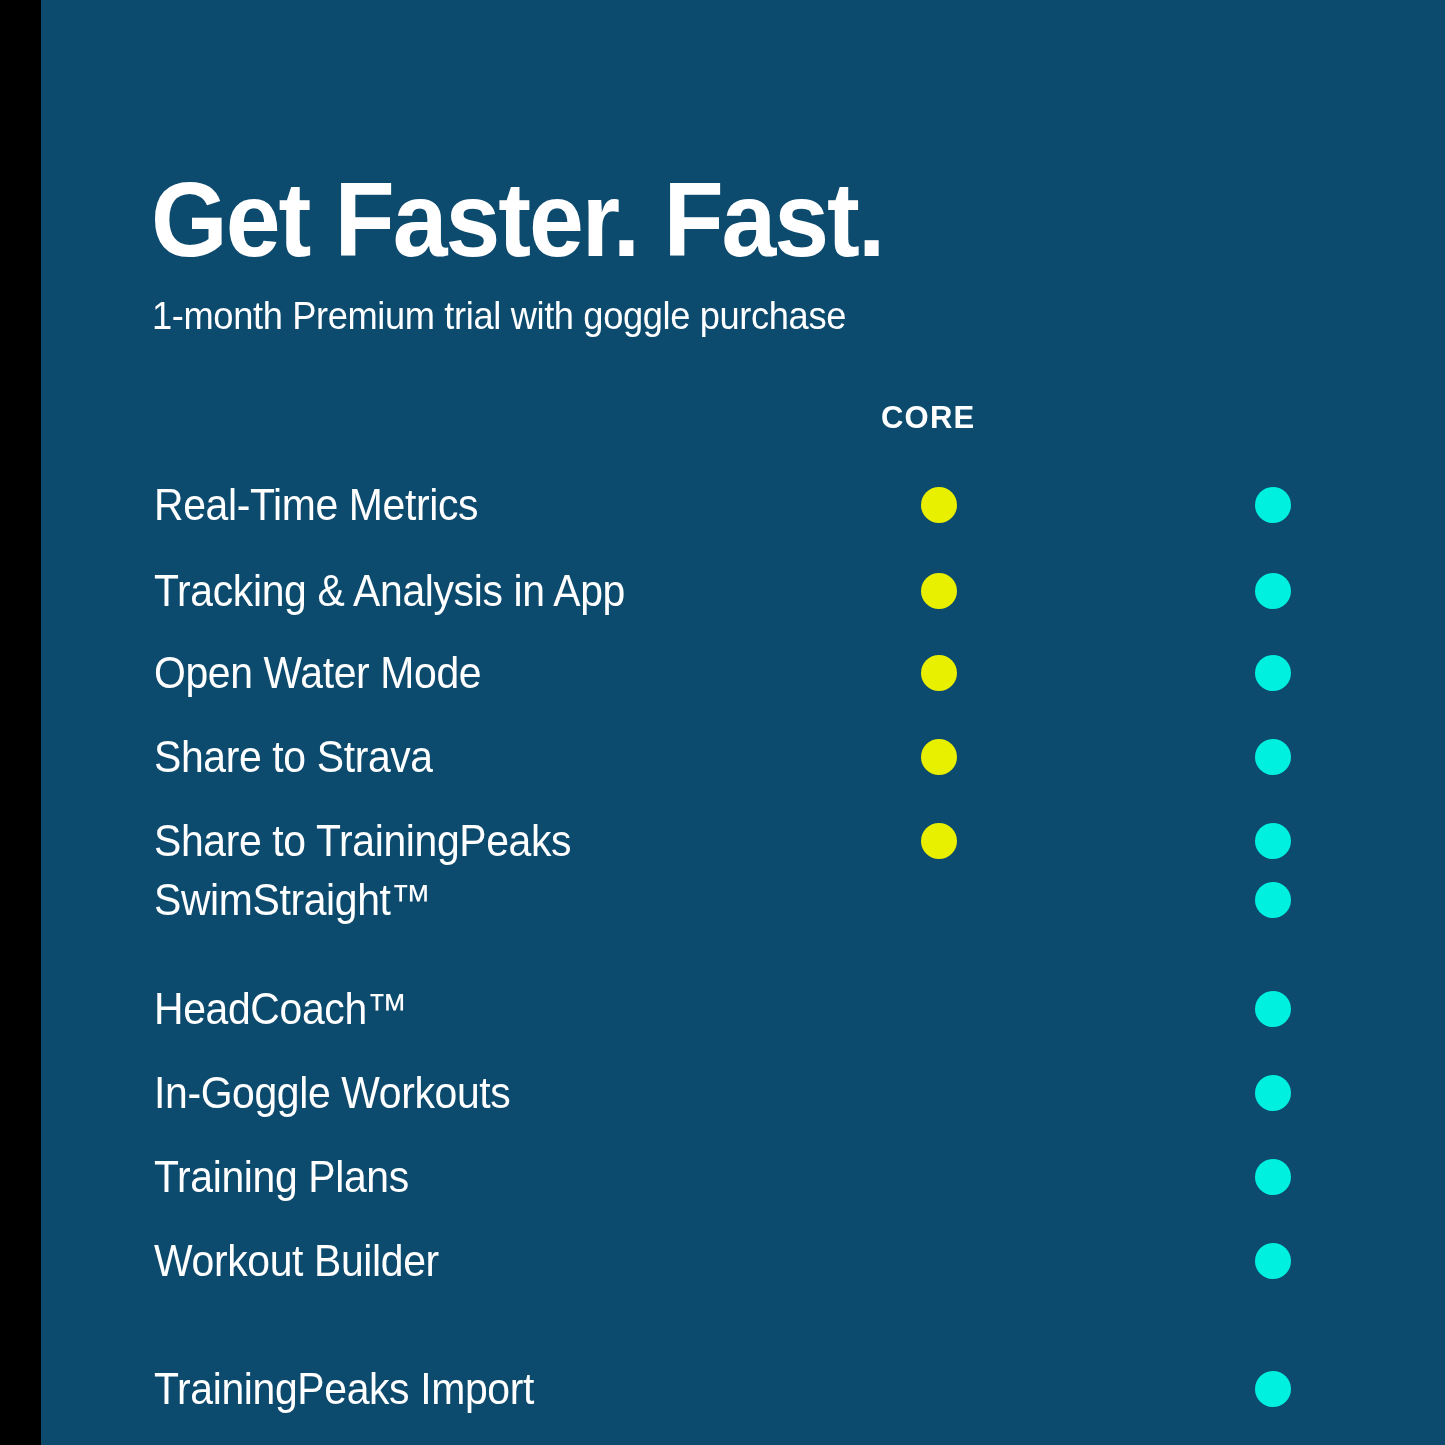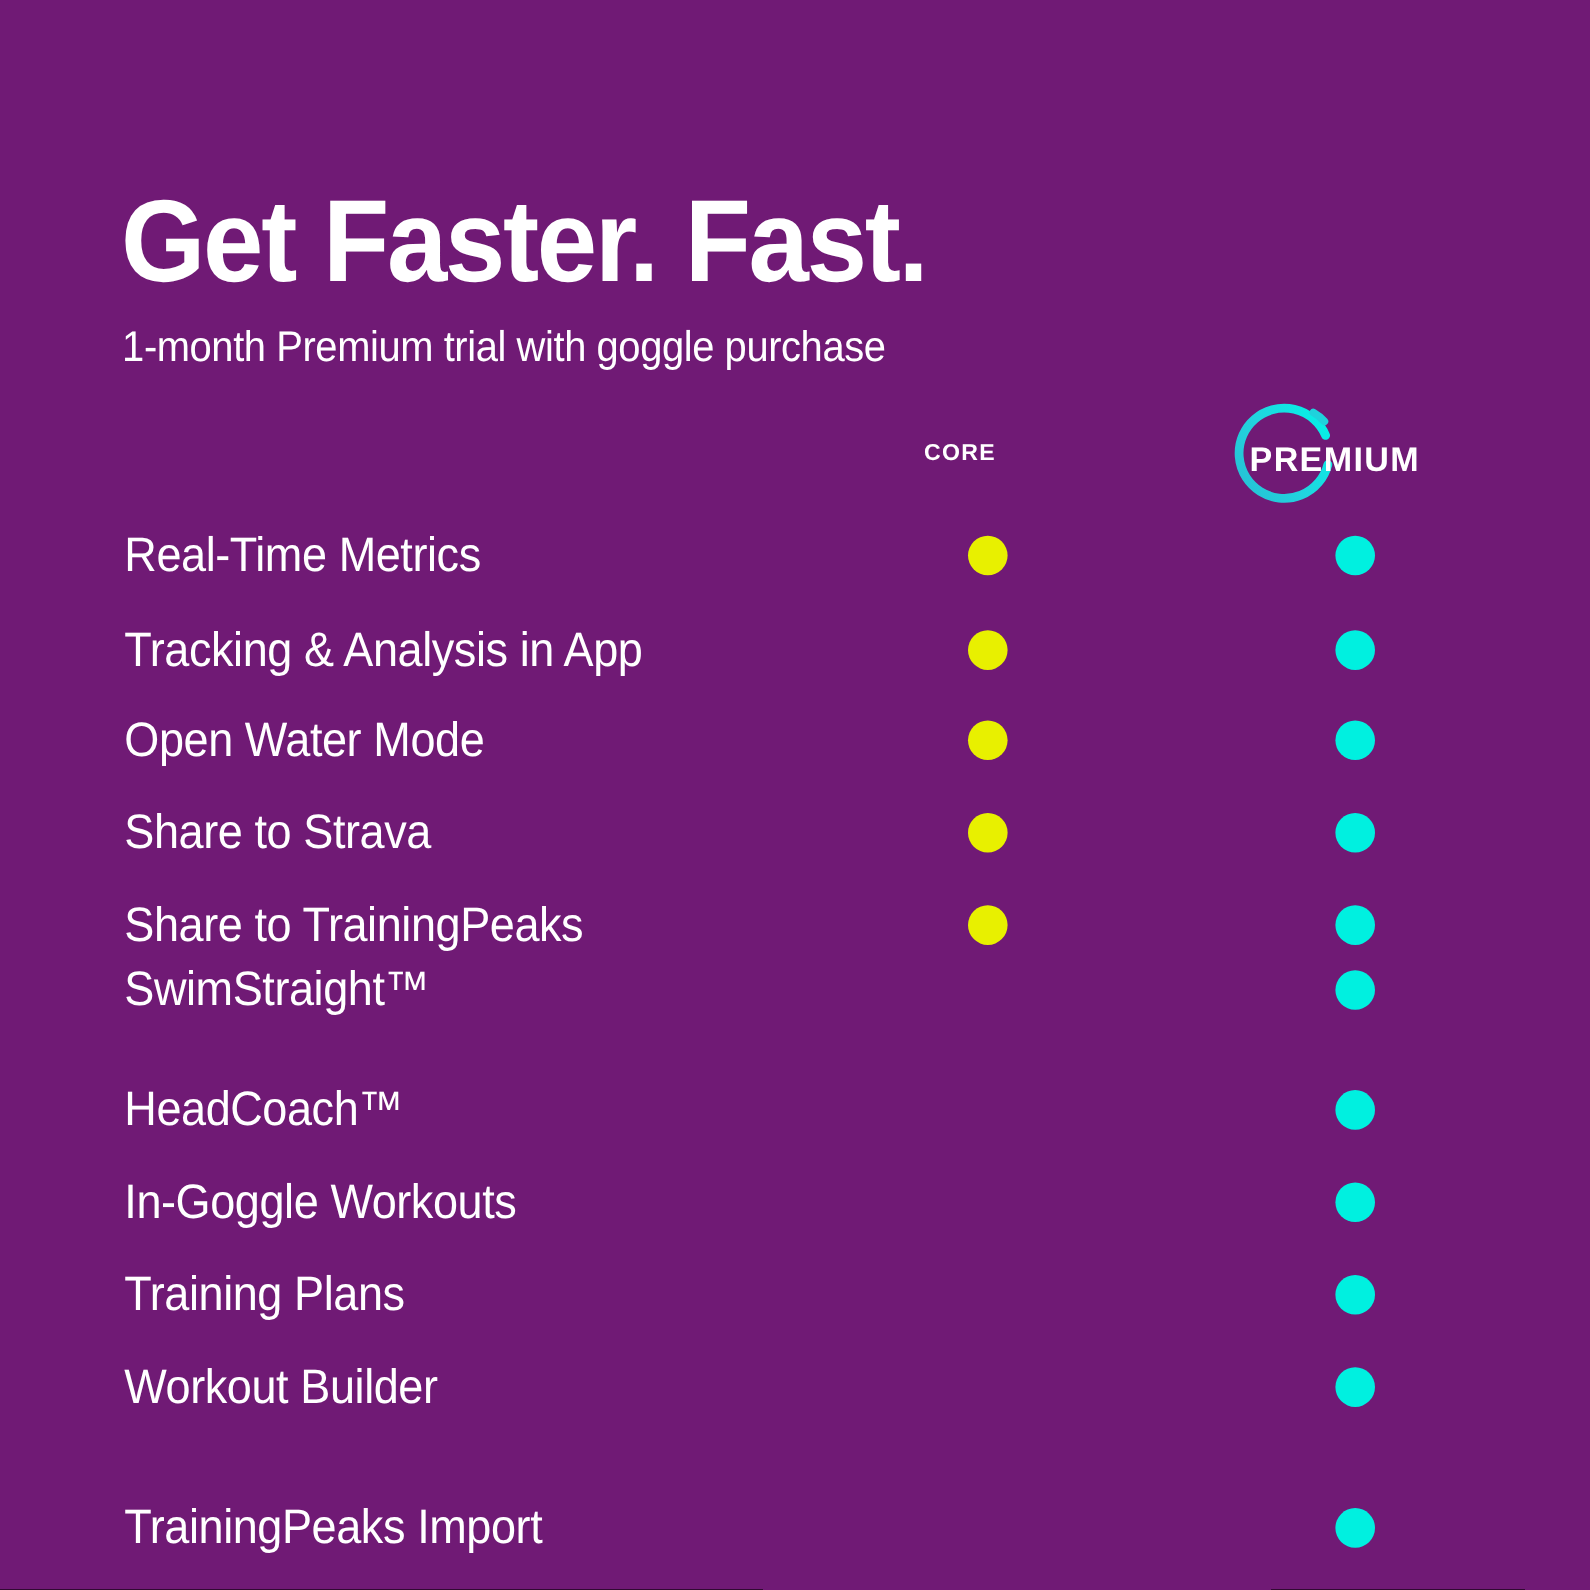--- a/index.html
+++ b/index.html
@@ -12,21 +12,22 @@
     height: 1445px;
     overflow: hidden;
     font-family: "Liberation Sans", "DejaVu Sans", sans-serif;
     color: #ffffff;
     position: relative;
   }
 
   .page {
     position: absolute;
     inset: 0;
-    background: #701a75;
+    background: #0c4a6e;
+    margin-left: 41px;
   }
 
   
   .headline {
     position: absolute;
     left: 110px;
     top: 166px;
     font-size: 106px;
     line-height: 1.0;
     font-weight: 700;
@@ -48,21 +49,21 @@
     color: #ffffff;
     white-space: nowrap;
     transform: scaleX(0.93);
     transform-origin: left top;
   }
 
   
   .col-head {
     position: absolute;
     top: 400px;
-    font-size: 21px;
+    font-size: 31px;
     font-weight: 700;
     letter-spacing: 1.2px;
     color: #ffffff;
     white-space: nowrap;
     text-align: center;
   }
   .col-head.core {
     left: 840px;
   }
 
@@ -137,37 +138,20 @@
 <body>
 
 <div class="page">
 
   <div class="headline">Get Faster. Fast.</div>
 
   <div class="subhead">1-month Premium trial with goggle purchase</div>
 
   <div class="col-head core">CORE</div>
 
-  <div class="premium-wrap">
-    <svg class="premium-ring" viewBox="0 0 104 104">
-      <defs>
-        <linearGradient id="ringGrad" x1="0" y1="1" x2="1" y2="0">
-          <stop offset="0%" stop-color="#27BFD4"></stop>
-          <stop offset="45%" stop-color="#21D4DE"></stop>
-          <stop offset="100%" stop-color="#00F5E8"></stop>
-        </linearGradient>
-      </defs>
-
-      <path d="M 84.5 26.5
-               A 41 41 0 1 0 92 52" fill="none" stroke="url(#ringGrad)" stroke-width="8" stroke-linecap="round" transform="rotate(12 52 52)"></path>
-
-      <path d="M 78 13 A 41 41 0 0 1 88 21" fill="none" stroke="#1FD2DC" stroke-width="7" stroke-linecap="round"></path>
-    </svg>
-    <div class="premium-word">PREMIUM</div>
-  </div>
 
   <div class="table">
 
     <div class="row" style="top:463px">
       <div class="row-label">Real-Time Metrics</div>
       <div class="dot core" style="background: rgb(232, 240, 0);"></div>
       <div class="dot premium" style="background: rgb(0, 240, 224);"></div>
     </div>
 
     <div class="row" style="top:549px">

